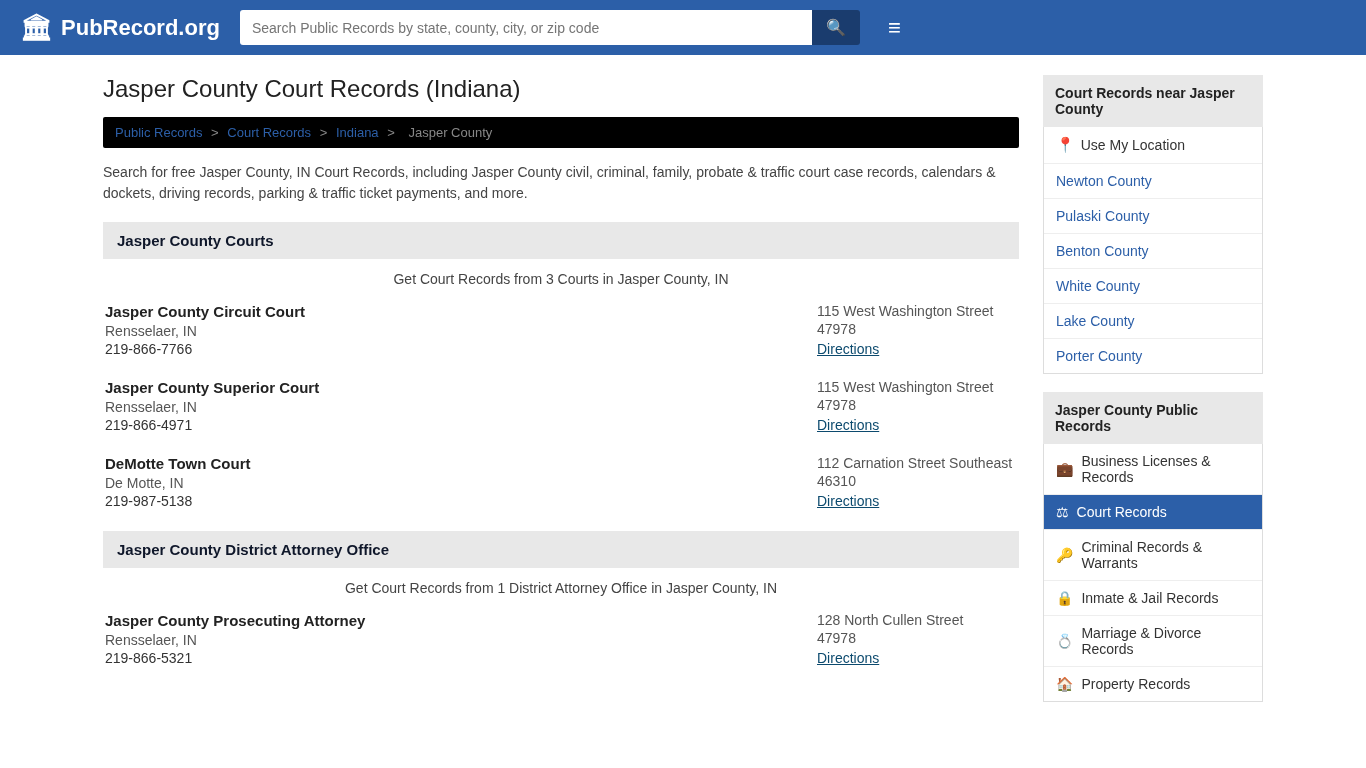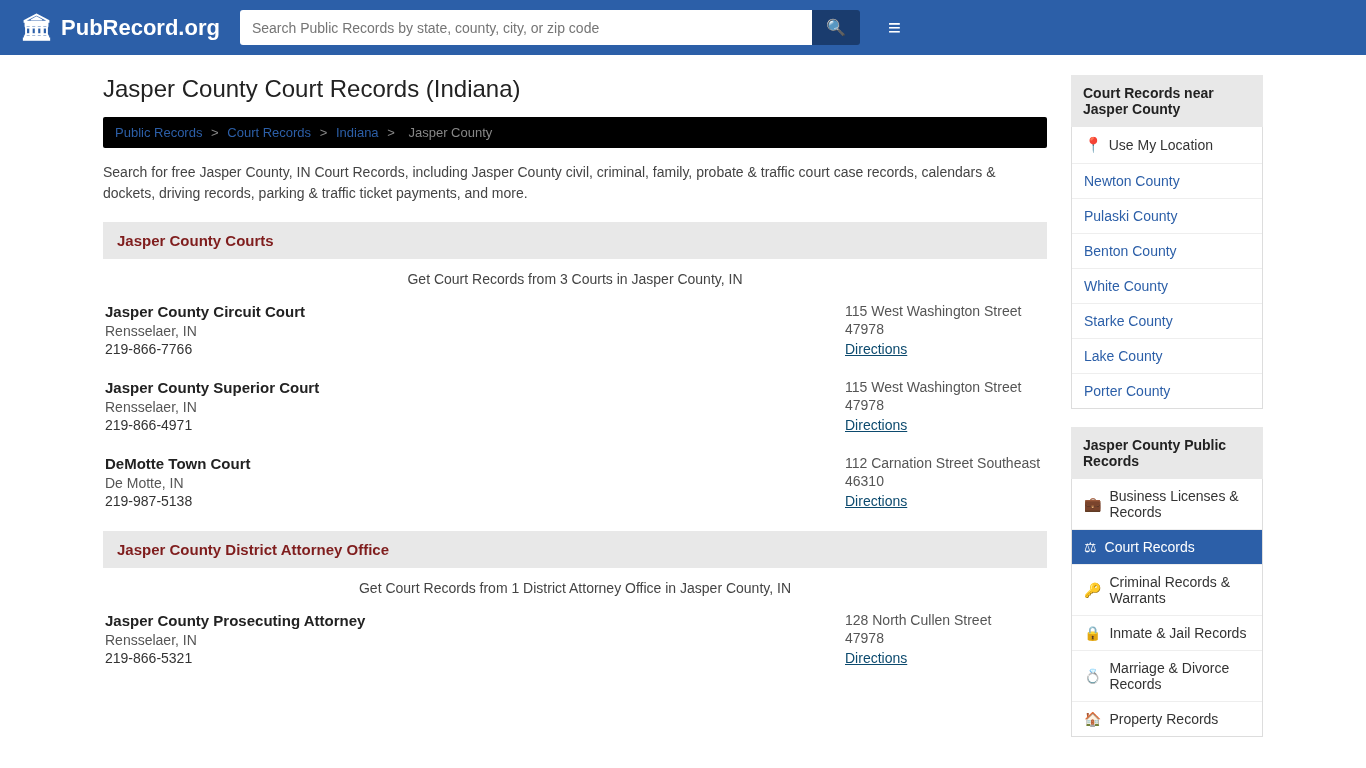--- a/index.html
+++ b/index.html
@@ -100,21 +100,21 @@
       line-height: 1.5;
       margin-bottom: 18px;
     }
 
     
     .section-header {
       background: #e8e8e8;
       padding: 10px 14px;
       font-size: 15px;
       font-weight: bold;
-      color: #7f1d1d;
+      color: #0f172a;
       margin-bottom: 12px;
     }
 
     .section-desc {
       font-size: 14px;
       color: #444;
       margin-bottom: 16px;
       padding: 0 2px;
       text-align: center;
     }
@@ -156,21 +156,21 @@
     }
     .directions-link {
       color: #0c4a6e;
       text-decoration: underline;
       cursor: pointer;
       font-size: 14px;
     }
 
     
     .sidebar {
-      width: 192px;
+      width: 220px;
       flex-shrink: 0;
     }
 
     .sidebar-section-header {
       background: #e8e8e8;
       padding: 10px 12px;
       font-size: 14px;
       font-weight: bold;
       color: #222;
       margin-bottom: 0;
@@ -337,23 +337,20 @@
       <div class="sidebar-item">
         <span>Pulaski County</span>
       </div>
       <div class="sidebar-item">
         <span>Benton County</span>
       </div>
       <div class="sidebar-item">
         <span>White County</span>
       </div>
       <div class="sidebar-item">
-        <span>Starke County</span>
-      </div>
-      <div class="sidebar-item">
         <span>Lake County</span>
       </div>
       <div class="sidebar-item">
         <span>Porter County</span>
       </div>
     </div>
 
     <div class="sidebar-section-header">Jasper County Public Records</div>
 
     <div class="sidebar-items">

